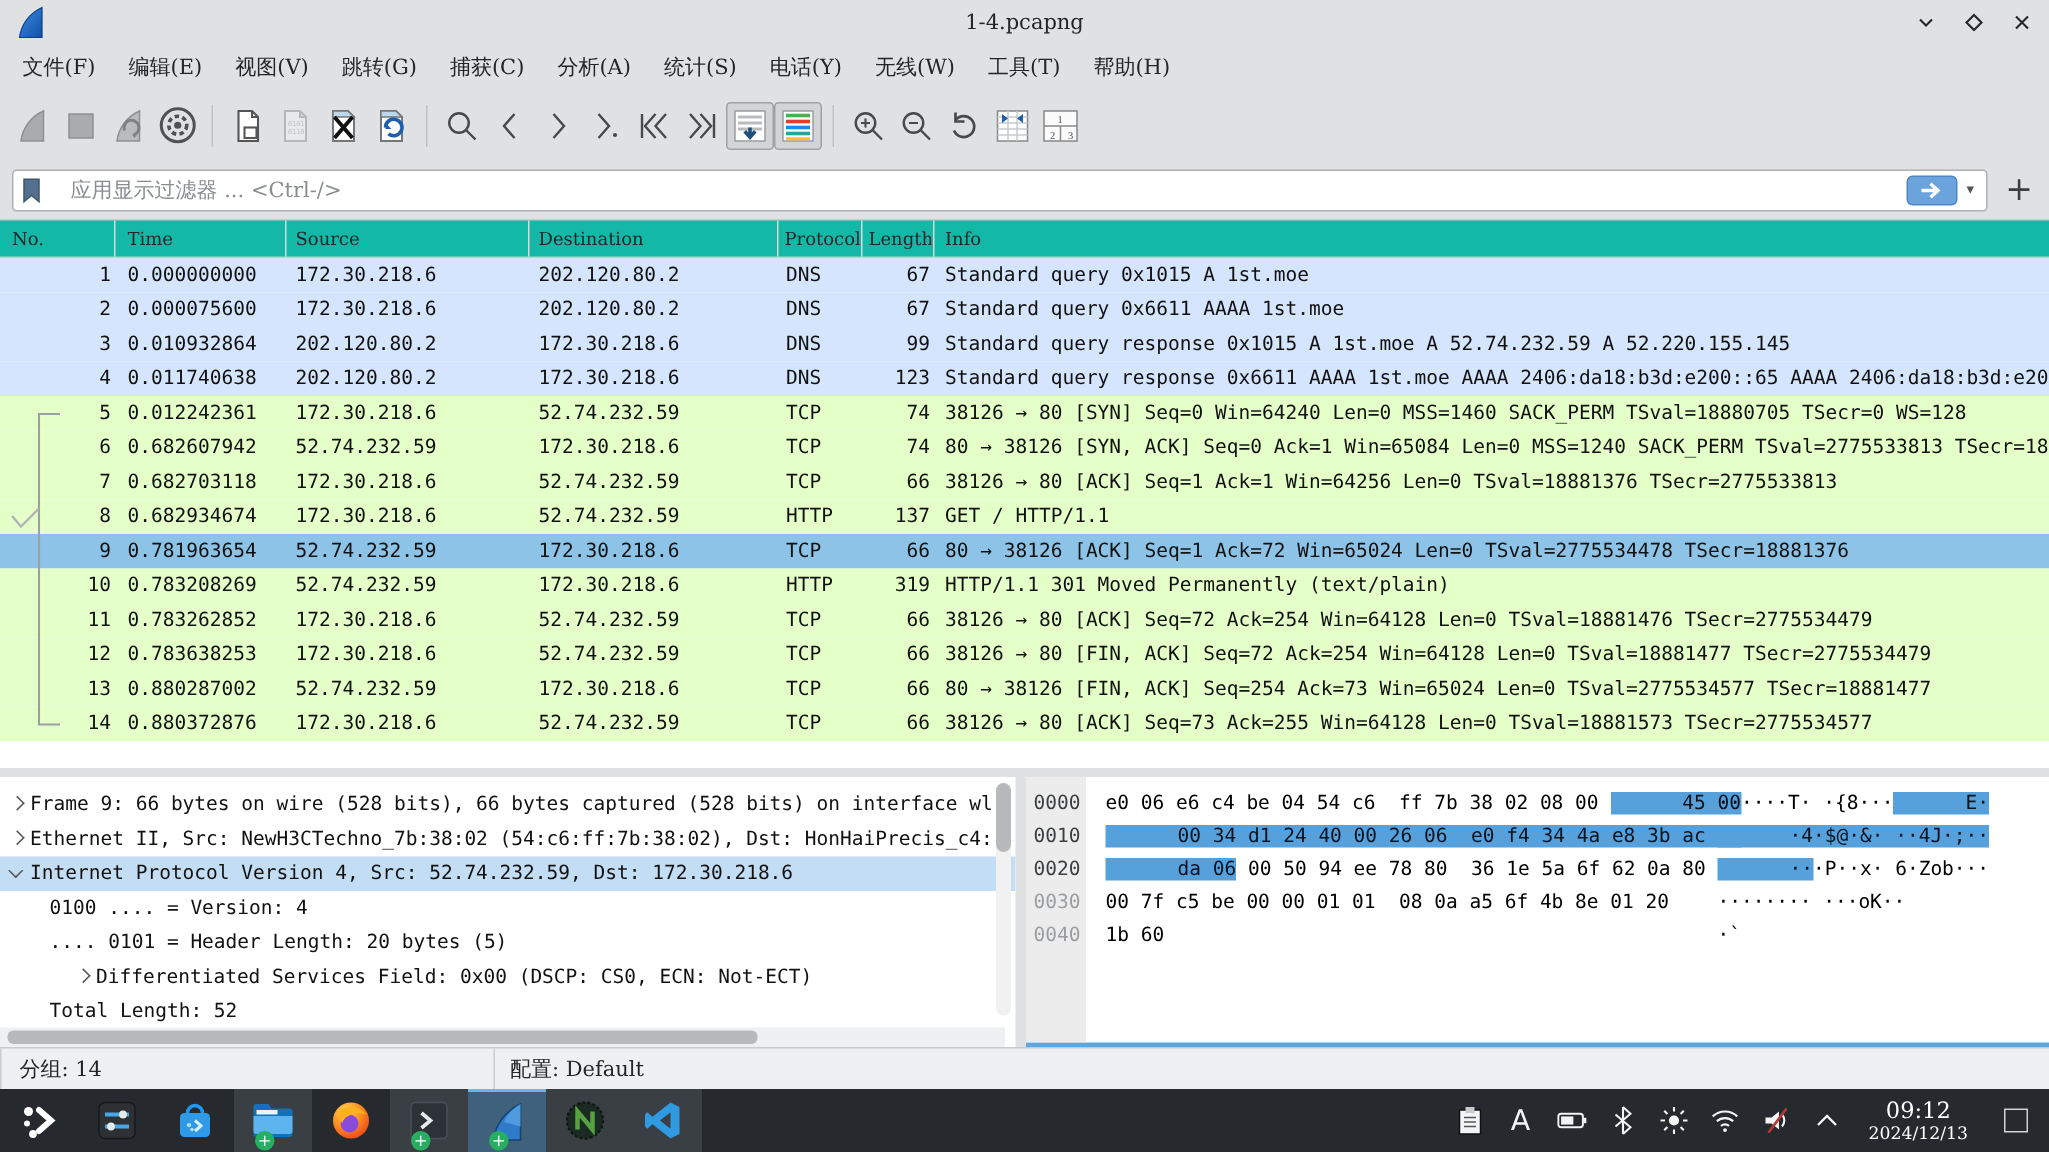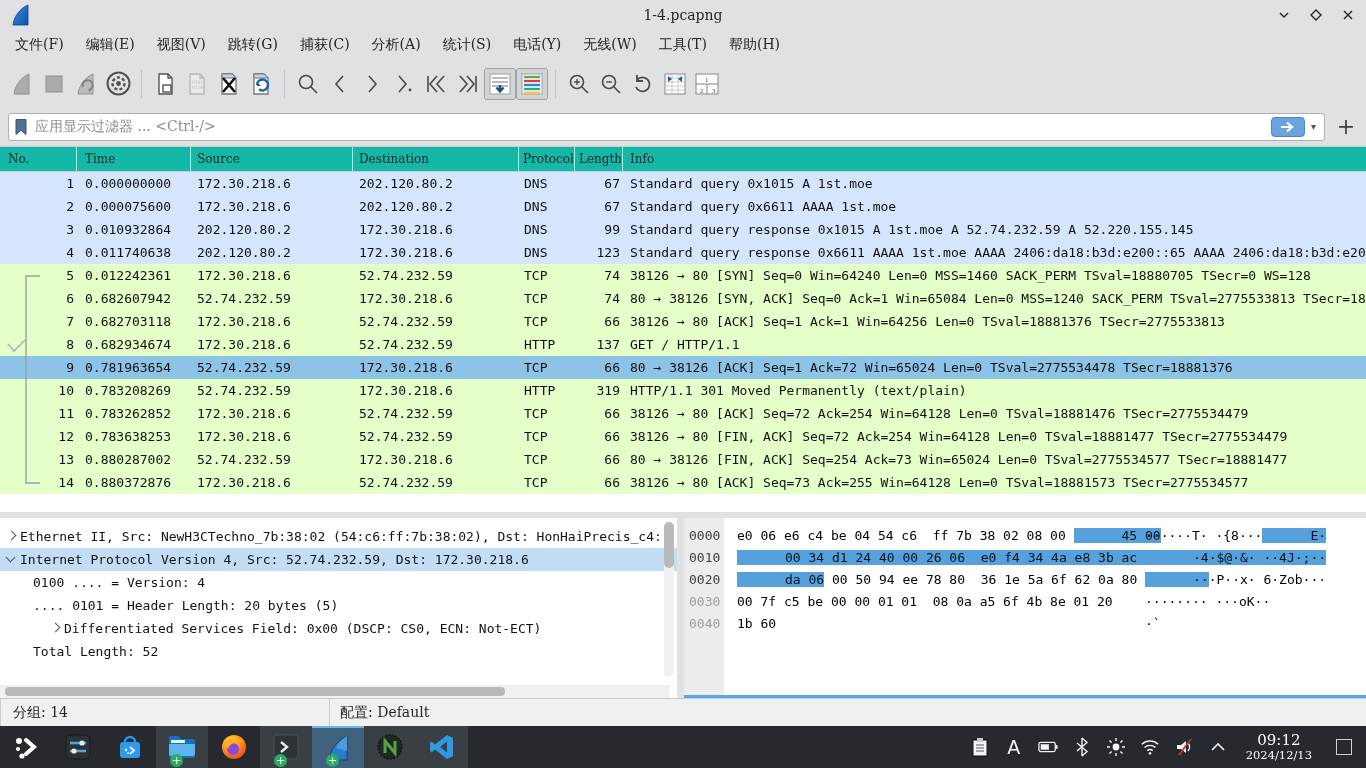--- a/index.html
+++ b/index.html
@@ -26,21 +26,21 @@
 
   
   .toolbar{height:47px; display:flex; align-items:center; padding-left:6px; background:var(--chrome);}
   .tbtn{width:32px;height:32px;display:flex;align-items:center;justify-content:center;border-radius:3px;}
   .tbtn.toggled{background:#d2d4d5; border:1px solid #9fa1a3;}
   .tsep{width:1px;height:28px;background:#c2c3c5;margin:0 7px;}
 
   
   .filterbar{height:39px; display:flex; align-items:center; padding:0 8px; gap:9px; background:var(--chrome);}
   .filter-input{flex:1; height:28px; background:#fff; border:1px solid #aeb0b2; border-radius:3px; display:flex; align-items:center; padding:0 4px;}
-  .filter-placeholder{flex:1; color:#8a8d90; font-size:14px; margin-left:6px; white-space:nowrap; overflow:hidden;}
+  .filter-placeholder{flex:1; color:#8a8d90; font-size:14px; margin-left:18px; white-space:nowrap; overflow:hidden;}
   .apply-btn{width:34px;height:20px;background:#6ba3dc;border:1px solid #4d88c6;border-radius:4px; display:flex;align-items:center;justify-content:center; margin-right:2px;}
   .caret{color:#555; font-size:10px; padding:0 4px;}
   .addfilter-btn{font-size:22px; color:#3b3e40; width:24px; text-align:center; line-height:22px;}
 
   
   .pheader{height:26px; position:relative; background:#14b8a6; border-top:1px solid #c9cacb; border-bottom:1px solid #c9cacb; font-size:12px; color:#232629;}
   .hcell{position:absolute; top:0; height:100%; line-height:25px; overflow:hidden; white-space:nowrap;}
   .hsep{position:absolute; top:0; width:1px; height:100%; background:#d8d9da;}
   .plist{height:340px; background:#fff; position:relative; overflow:hidden;
          font-family:"DejaVu Sans Mono", monospace; font-size:13px;}
@@ -474,20 +474,21 @@
       <path d="M40 104 H26 V311 H40" fill="none" stroke="#9aa0a4" stroke-width="1.4"></path>
       <path d="M8 172 L14 179 L26 167" fill="none" stroke="#b0b4b7" stroke-width="1.6"></path>
     </svg>
   </div>
 
   <div class="vsplitter"></div>
 
   <div class="bottom">
     <div class="details">
       <div>
+          <div class="drow" style="padding-left: 20px;"><span class="chev right" style="left: 6px;"></span><span>Frame 9: 66 bytes on wire (528 bits), 66 bytes captured (528 bits) on interface wl</span></div>
           <div class="drow" style="padding-left: 20px;"><span class="chev right" style="left: 6px;"></span><span>Ethernet II, Src: NewH3CTechno_7b:38:02 (54:c6:ff:7b:38:02), Dst: HonHaiPrecis_c4:</span></div>
           <div class="drow dsel" style="padding-left: 20px;"><span class="chev down" style="left: 6px;"></span><span>Internet Protocol Version 4, Src: 52.74.232.59, Dst: 172.30.218.6</span></div>
           <div class="drow" style="padding-left: 33px;"><span>0100 .... = Version: 4</span></div>
           <div class="drow" style="padding-left: 33px;"><span>.... 0101 = Header Length: 20 bytes (5)</span></div>
           <div class="drow" style="padding-left: 33px; margin-left: 31px;"><span class="chev right" style="left: 19px;"></span><span>Differentiated Services Field: 0x00 (DSCP: CS0, ECN: Not-ECT)</span></div>
           <div class="drow" style="padding-left: 33px;"><span>Total Length: 52</span></div>
         </div>
       <div class="dvscroll">
           <div class="dvhandle"></div>
         </div>

